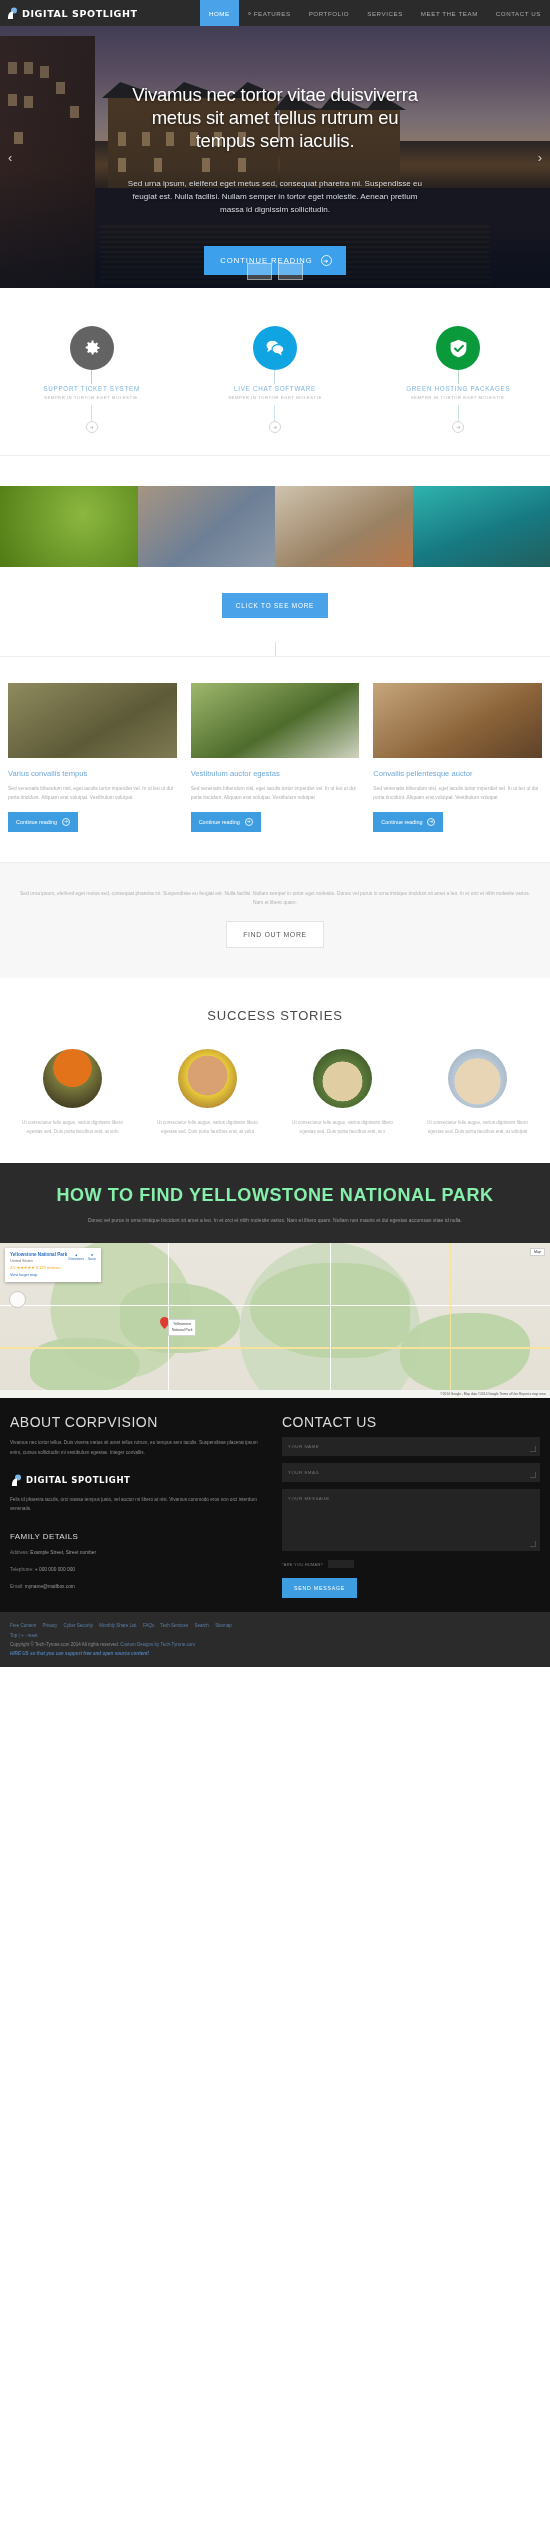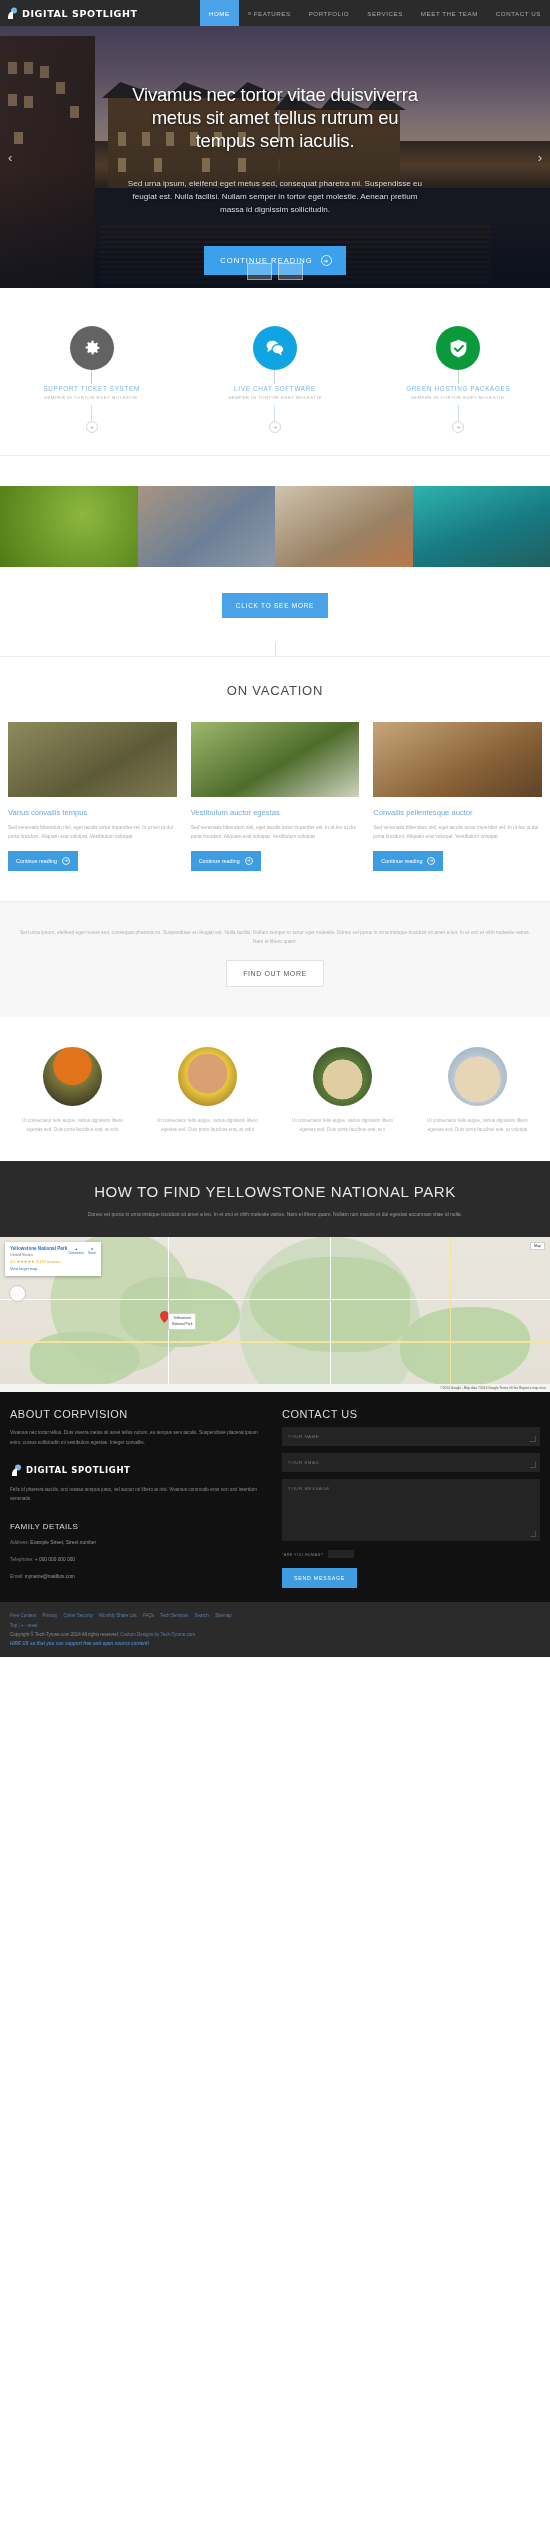--- a/index.html
+++ b/index.html
@@ -264,21 +264,21 @@
   .suc-grid { display: flex; padding: 0 10px; gap: 10px; }
   .suc-card { flex: 1; }
   .suc-av {
     width: 59px; height: 59px; border-radius: 50%;
     margin: 0 auto; background-size: cover; background-position: center;
   }
   .suc-text { font-size: 4.6px; color: #b5b5b5; line-height: 1.9; margin-top: 11px; padding: 0 4px; }
 
   
   .mapsec { background: #2b2b2b; padding: 22px 0 0; text-align: center; }
-  .mapsec h2 { color: #e5e5e5; font-size: 15px; font-weight: normal; letter-spacing: .6px; }
+  .mapsec h2 { color: #86efac; font-size: 18px; font-weight: bold; letter-spacing: .6px; }
   .mapsec p { color: #9a9a9a; font-size: 5px; line-height: 1.95; margin-top: 10px; }
   .map-wrap { position: relative; height: 155px; margin-top: 18px; overflow: hidden; }
   .map-canvas {
     position: absolute; inset: 0;
     background:
       radial-gradient(circle at 22% 42%, #c9d9b4 0 70px, transparent 71px),
       radial-gradient(circle at 60% 58%, #cfdcc2 0 90px, transparent 91px),
       linear-gradient(#e9e6dd,#e4e0d6);
   }
   .map-green {
@@ -316,21 +316,21 @@
     font-size: 3.2px; color: #555; padding: 2px 4px; text-align: right;
   }
   .map-pan {
     position:absolute; left: 9px; top: 48px; width: 17px; height: 17px;
     border-radius: 50%; border: 1px solid #c8c8c8; background: rgba(255,255,255,.85);
   }
 
   
   .footer { background: #111111; padding: 16px 10px 14px; display: flex; gap: 14px; }
   .fcol { flex: 1; }
-  .fh { color: #dcdcdc; font-size: 11px; font-weight: normal; letter-spacing: .5px; }
+  .fh { color: #dcdcdc; font-size: 14px; font-weight: normal; letter-spacing: .5px; }
   .fp { color: #8d8d8d; font-size: 4.7px; line-height: 2.05; margin-top: 8px; }
   .fbrand { display: flex; align-items: center; gap: 3px; margin-top: 16px; }
   .fbrand .brand-text { font-size: 8.5px; }
   .fh2 { color: #dcdcdc; font-size: 8px; font-weight: normal; margin-top: 18px; letter-spacing:.4px; }
   .fdl { margin-top: 7px; font-size: 4.8px; color: #9a9a9a; line-height: 2.1; }
   .fdl b { color: #7c7c7c; font-weight: normal; }
 
   .finput {
     display: block; width: 100%; background: #242424; border: 0;
     color: #6d6d6d; font-size: 4.4px; letter-spacing: .5px;
@@ -495,21 +495,20 @@
     <div class="cell" style="background:radial-gradient(circle at 60% 35%, #8cb840, #4f7a14)"></div>
     <div class="cell" style="background:linear-gradient(140deg,#a79582,#6d7f96 55%,#8d9aaa)"></div>
     <div class="cell" style="background:linear-gradient(150deg,#cfc3ae,#9a8163 60%,#b8774a)"></div>
     <div class="cell" style="background:linear-gradient(160deg,#2fb3ae,#177a83 55%,#215f5e)"></div>
   </div>
   <button class="btn-see-more">CLICK TO SEE MORE</button>
   <div class="album-rule"></div>
 </section>
 
 <section class="vacation">
-  <h2 class="sec-head">ON VACATION</h2>
   <div class="vac-grid">
     <div class="vac-card">
       <div class="vac-img" style="background:linear-gradient(150deg,#8f8b5e,#5d5a38 60%,#7e7a52)"></div>
       <h3 class="vac-title">Varius convallis tempus</h3>
       <p class="vac-text">Sed venenatis bibendum nisl, eget iaculis tortor imperdiet vel. In ut leo ut dui porta tincidunt. Aliquam erat volutpat. Vestibulum volutpat</p>
       <button class="btn-cont-read">
         <span>Continue reading</span>
         <span class="circ-arrow">➔</span>
       </button>
     </div>
@@ -533,20 +532,21 @@
     </div>
   </div>
 </section>
 
 <section class="demos">
   <p>Sed urna ipsum, eleifend eget metus sed, consequat pharetra mi. Suspendisse eu feugiat est. Nulla facilisi. Nullam semper in tortor eget molestie. Donec vel purus in urna tristique tincidunt sit amet a leo. In et orci et nibh molestie varius. Nam et libero quam.</p>
   <button class="btn-find">FIND OUT MORE</button>
 </section>
 
 <section class="success">
+  <h2 class="sec-head">SUCCESS STORIES</h2>
   <div class="suc-grid">
     <div class="suc-card">
       <div class="suc-av" style="background:radial-gradient(circle at 50% 32%, #e2731a 0 38%, #7a7a3c 39%, #2a2118)"></div>
       <p class="suc-text">Ut consectetur felis augue, varius dignissim libero egestas sed. Duis porta faucibus erat, at volu</p>
     </div>
     <div class="suc-card">
       <div class="suc-av" style="background:radial-gradient(circle at 50% 45%, #d9a071 0 45%, #e8c93a 46%, #8a5a2a)"></div>
       <p class="suc-text">Ut consectetur felis augue, varius dignissim libero egestas sed. Duis porta faucibus erat, at volut</p>
     </div>
     <div class="suc-card">

